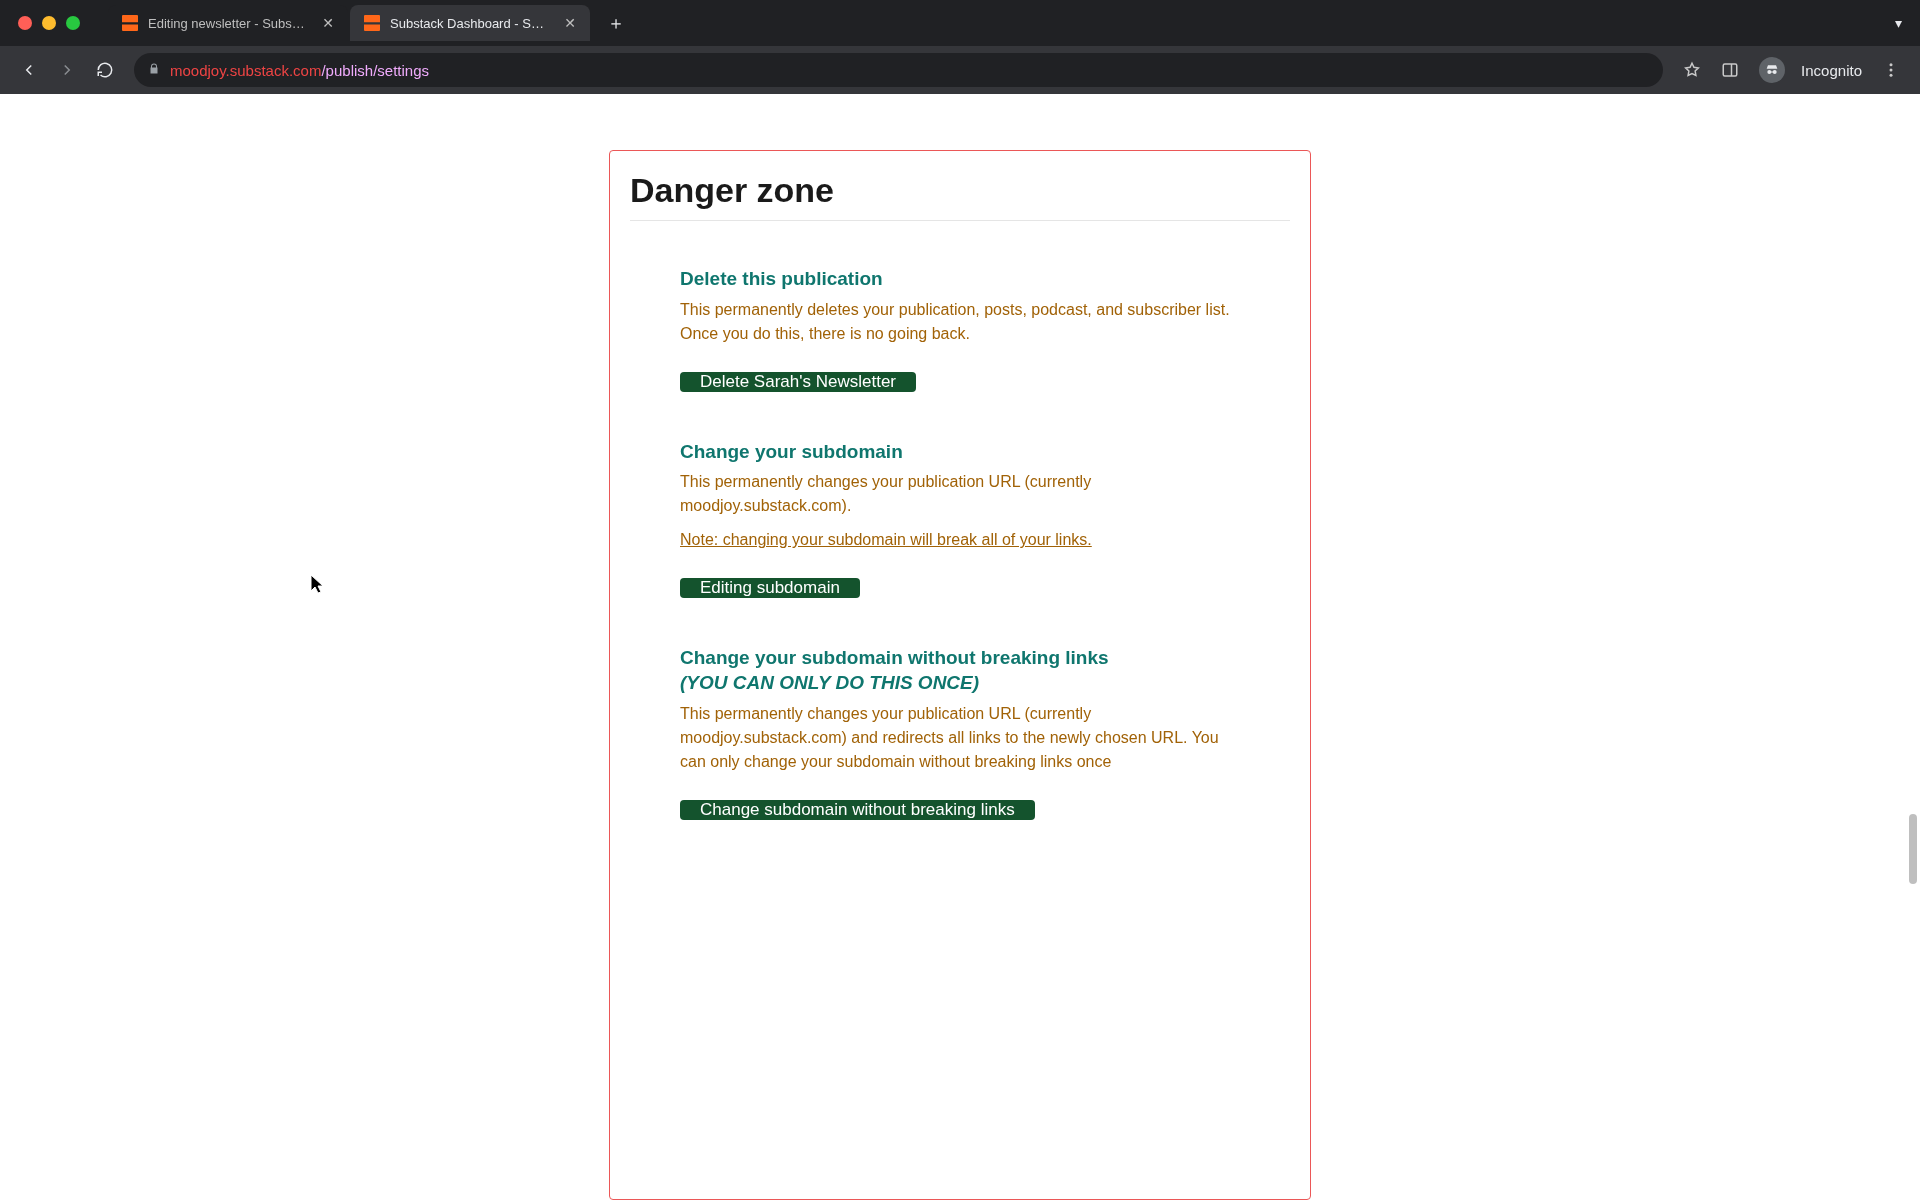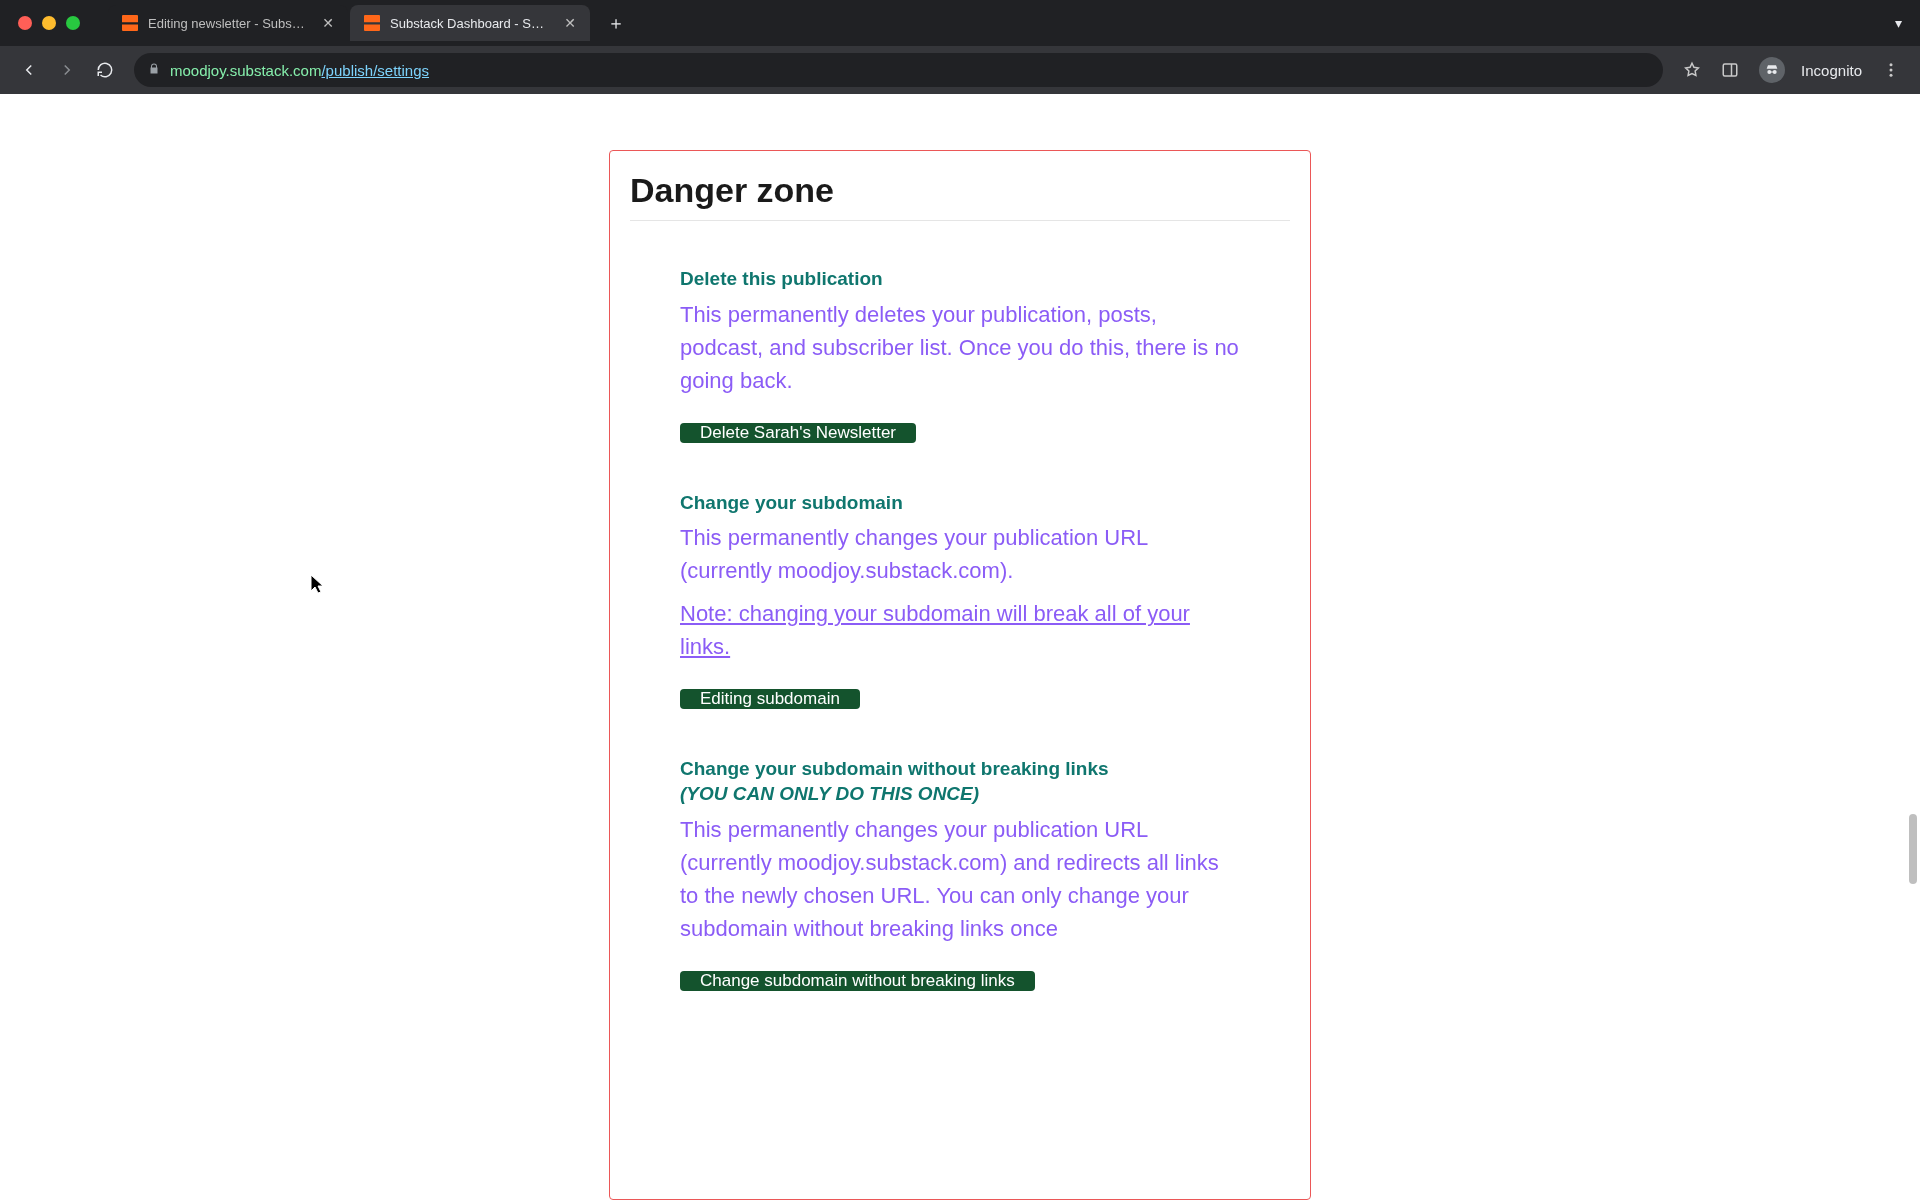--- a/index.html
+++ b/index.html
@@ -70,22 +70,22 @@
     background: #202124;
     border-radius: 17px;
     display: flex;
     align-items: center;
     padding: 0 14px;
     margin: 0 8px;
     color: #c0c0c0;
     font-size: 15px;
   }
   .omnibox .lock { margin-right: 10px; color: #9aa0a6; font-size: 13px; }
-  .omnibox .url-host { color: #86efac; }
-  .omnibox .url-path { color: #7dd3fc; text-decoration: underline; }
+  .omnibox .url-host { color: #ef4444; }
+  .omnibox .url-path { color: #f0abfc; }
   .rt-icon {
     width: 34px; height: 34px; display: flex; align-items: center; justify-content: center;
     color: #c9c9c9;
   }
   .incognito-chip {
     display: flex; align-items: center; gap: 16px;
     color: #e8eaed; font-size: 15px; padding: 0 8px;
   }
   .incognito-chip .glyph {
     width: 26px; height: 26px; border-radius: 50%; background: #5f6368;
@@ -113,21 +113,21 @@
     font-size: 34px;
     font-weight: 700;
     color: #1a1a1a;
     padding-bottom: 10px;
     border-bottom: 1px solid #e5e5e5;
   }
   .section { margin-top: 48px; padding: 0 50px 0 50px; }
   .section:first-of-type { margin-top: 46px; }
   .section h3 { font-size: 19px; font-weight: 700; color: #0f766e; margin-bottom: 6px; line-height: 1.3; }
   .section h3 .ital { display:block; font-style: italic; }
-  .section p  { font-size: 22px; color: #8b5cf6; line-height: 1.5; margin-bottom: 6px; }
+  .section p  { font-size: 16px; color: #a16207; line-height: 1.5; margin-bottom: 6px; }
   .section p + p { margin-top: 10px; text-decoration: underline; }
   .danger-btn {
     display: inline-block;
     margin-top: 20px;
     background: #14532d;
     color: #ffffff;
     font-size: 17px;
     font-weight: 400;
     padding: 0 20px;
     border-radius: 4px;

